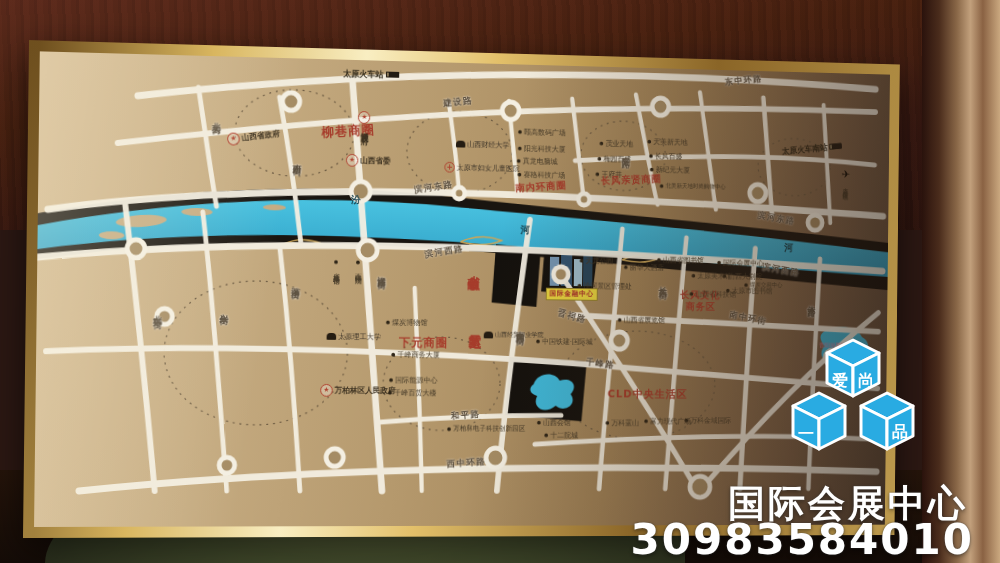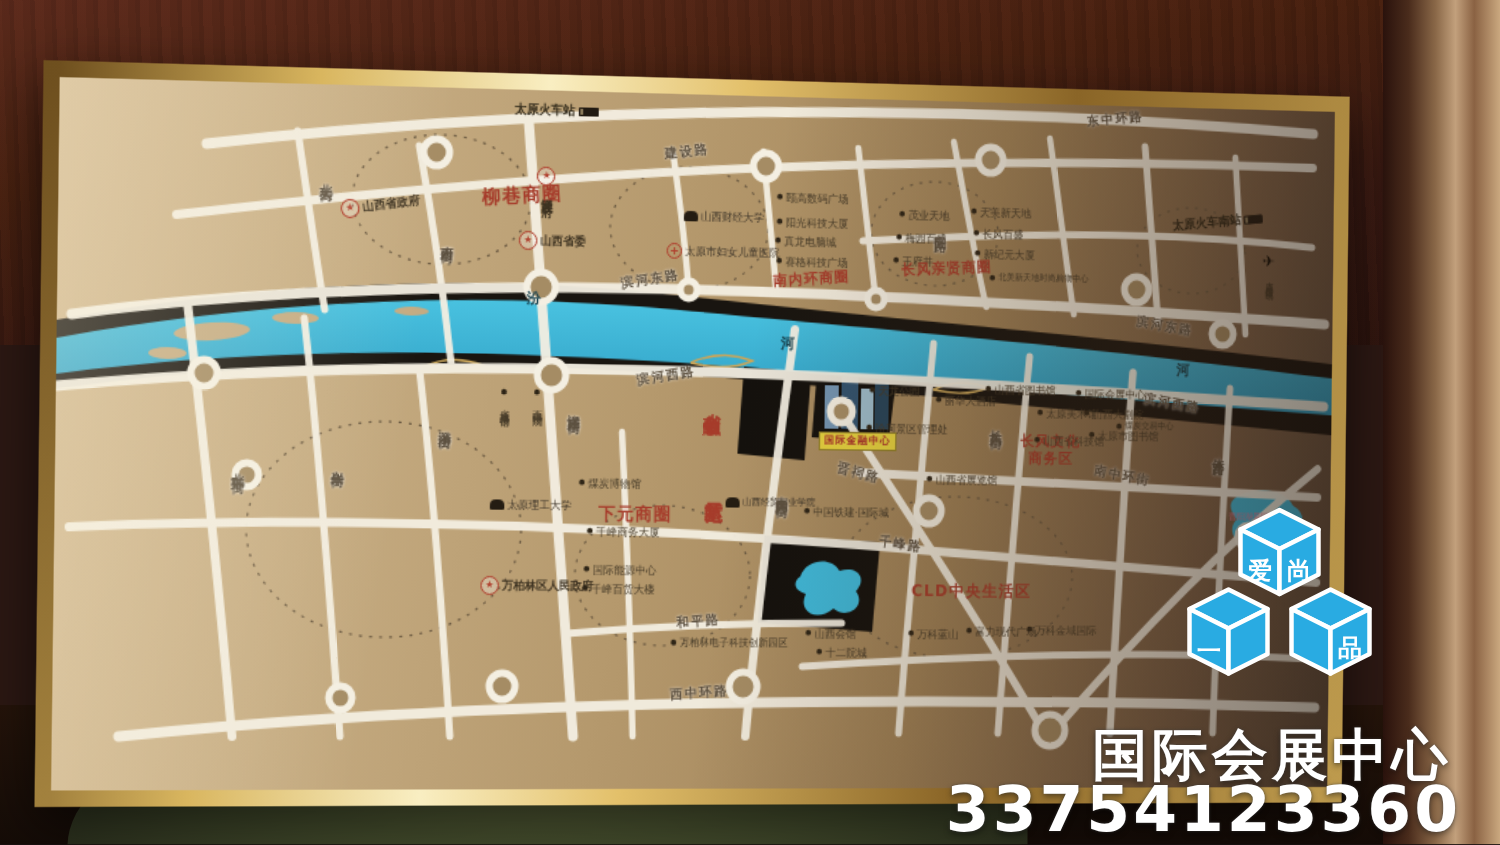--- a/index.html
+++ b/index.html
@@ -477,14 +477,14 @@
       <polygon points="75,40 101,27 101,57 75,70"></polygon>
     </g>
     <g fill="#ffffff" font-weight="bold" font-size="16" text-anchor="middle" font-family="DejaVu Sans, sans-serif">
       <text x="62" y="60">爱</text>
       <text x="88" y="60">尚</text>
       <text x="28" y="113">一</text>
       <text x="122" y="111">品</text>
     </g>
   </svg>
   <div class="brand-text">国际会展中心</div>
-  <div class="phone-text">33754123360</div>
+  <div class="phone-text">30983584010</div>
 </div>
 
 </body></html>

